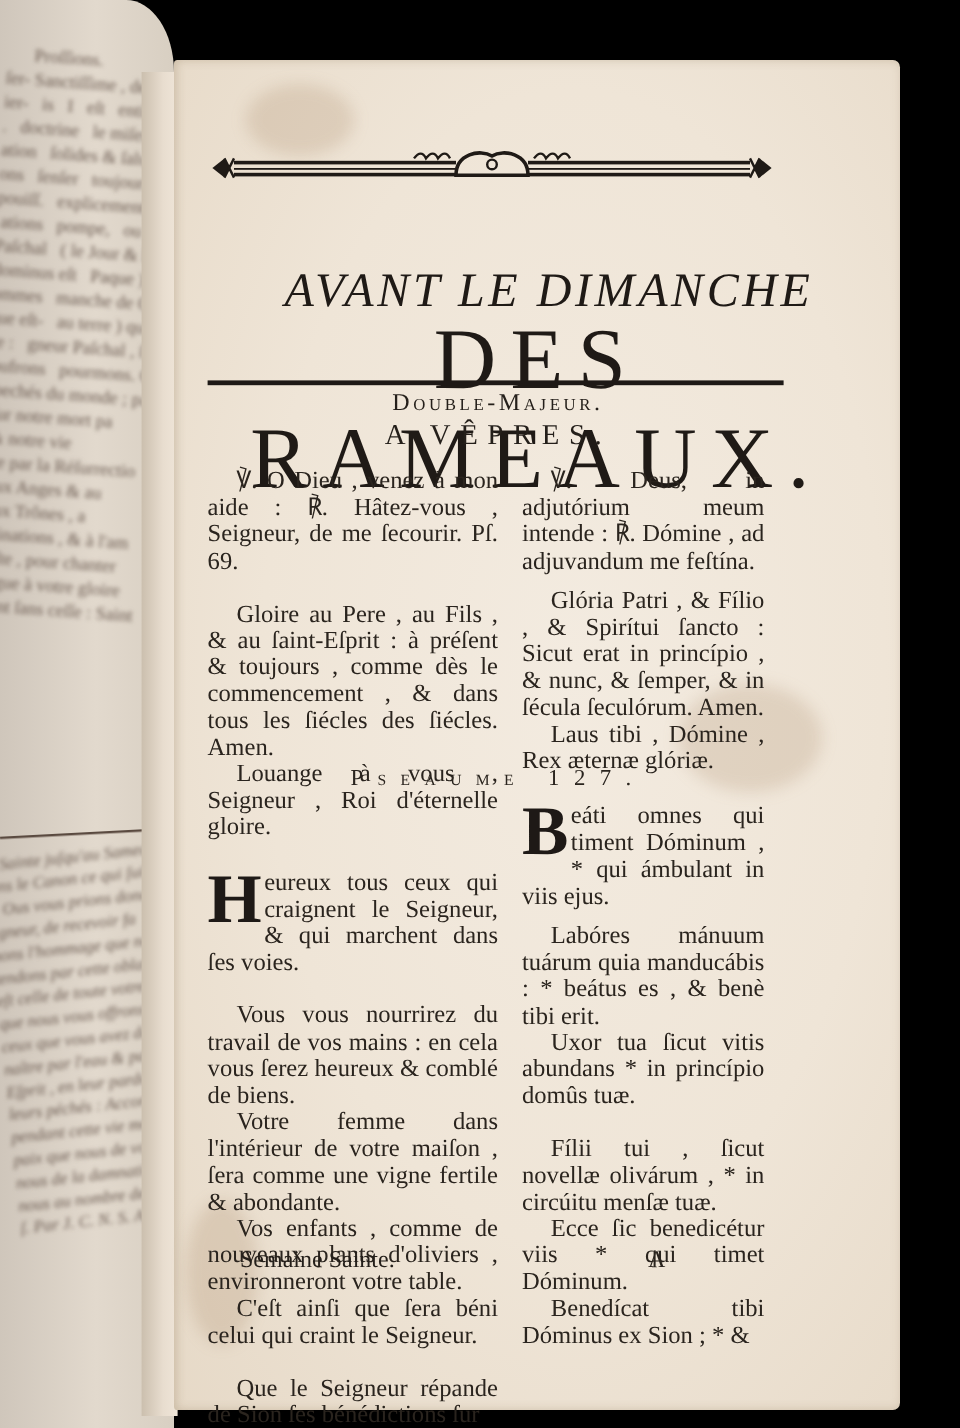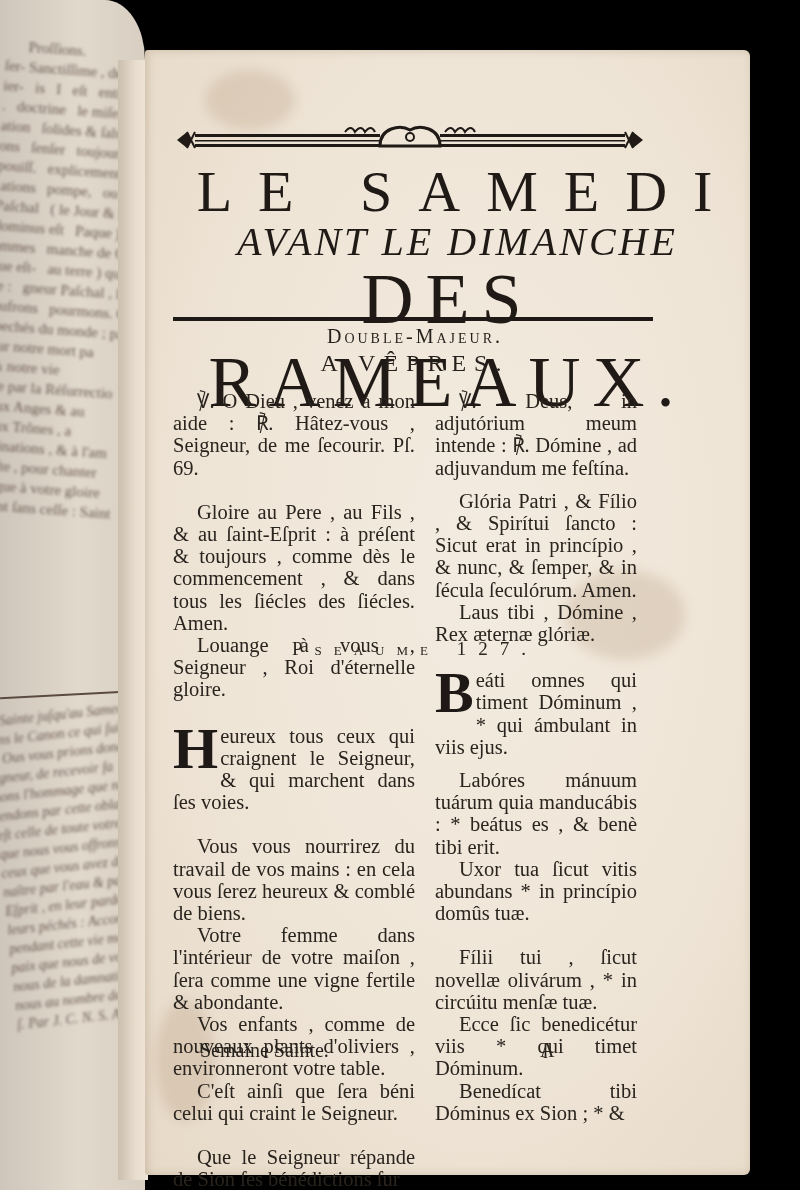--- a/index.html
+++ b/index.html
@@ -151,21 +151,20 @@
       <circle cx="235" cy="15" r="4" fill="none" stroke-width="2"></circle>
       <path d="M170 10 q6 -8 10 0 q6 -8 10 0 q6 -8 10 0" fill="none" stroke-width="2"></path>
       <path d="M270 10 q6 -8 10 0 q6 -8 10 0 q6 -8 10 0" fill="none" stroke-width="2"></path>
       <path d="M2 18 l10 -8 l4 8 l-4 8 z" stroke="none"></path>
       <path d="M468 18 l-10 -8 l-4 8 l4 8 z" stroke="none"></path>
       <path d="M12 10 l8 16 M12 26 l8 -16" stroke-width="2"></path>
       <path d="M458 10 l-8 16 M458 26 l-8 -16" stroke-width="2"></path>
     </g>
   </svg>
 
-  <div class="title-line t1">LE SAMEDI</div>
   <div class="title-line t2">AVANT LE DIMANCHE</div>
   <div class="title-line t3">DES RAMEAUX.</div>
   <div class="heavy-rule"></div>
 
   <div class="sub1">Double-Majeur.</div>
   <div class="sub2">A VÊPRES.</div>
 
   <div class="col fr">
     <p class="para indent">℣. O Dieu , venez à mon aide : ℟. Hâtez-vous , Seigneur, de me ſecourir. Pſ. 69.</p>
     <div class="gap-lg"></div>

